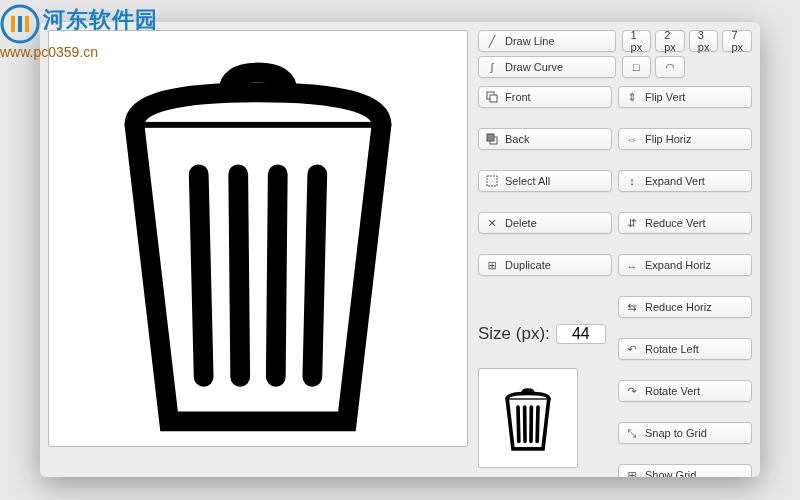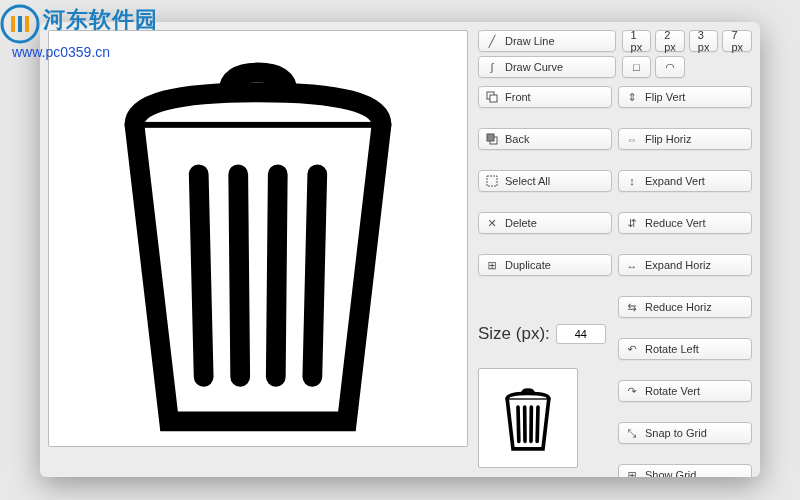--- a/index.html
+++ b/index.html
@@ -18,23 +18,22 @@
       z-index: 100;
     }
     .watermark-logo .cn {
       font-size: 22px;
       font-weight: bold;
       color: #1b7fc0;
       letter-spacing: 1px;
     }
     .watermark-logo .url {
       font-size: 14px;
-      color: #1d4ed8;
+      color: #a16207;
       display: block;
-      padding-left: 12px;
     }
     .logo-circle {
       display: inline-block;
       width: 40px;
       height: 40px;
       vertical-align: middle;
     }
     .app-frame {
       position: absolute;
       top: 22px;
@@ -124,21 +123,21 @@
     .spacer { height: 8px; }
     .size-row { display: flex; align-items: center; gap: 6px; }
     .size-label { font-size: 17px; color: #333; }
     .size-input {
       width: 50px;
       height: 20px;
       text-align: center;
       border: 1px solid #bfbfbf;
       border-radius: 3px;
       background: #fff;
-      font-size: 11px;
+      font-size: 16px;
     }
     .preview {
       width: 100px;
       height: 100px;
       border: 1px solid #bbb;
       background: #fff;
       border-radius: 2px;
       margin-top: 4px;
       display: flex;
       align-items: center;

